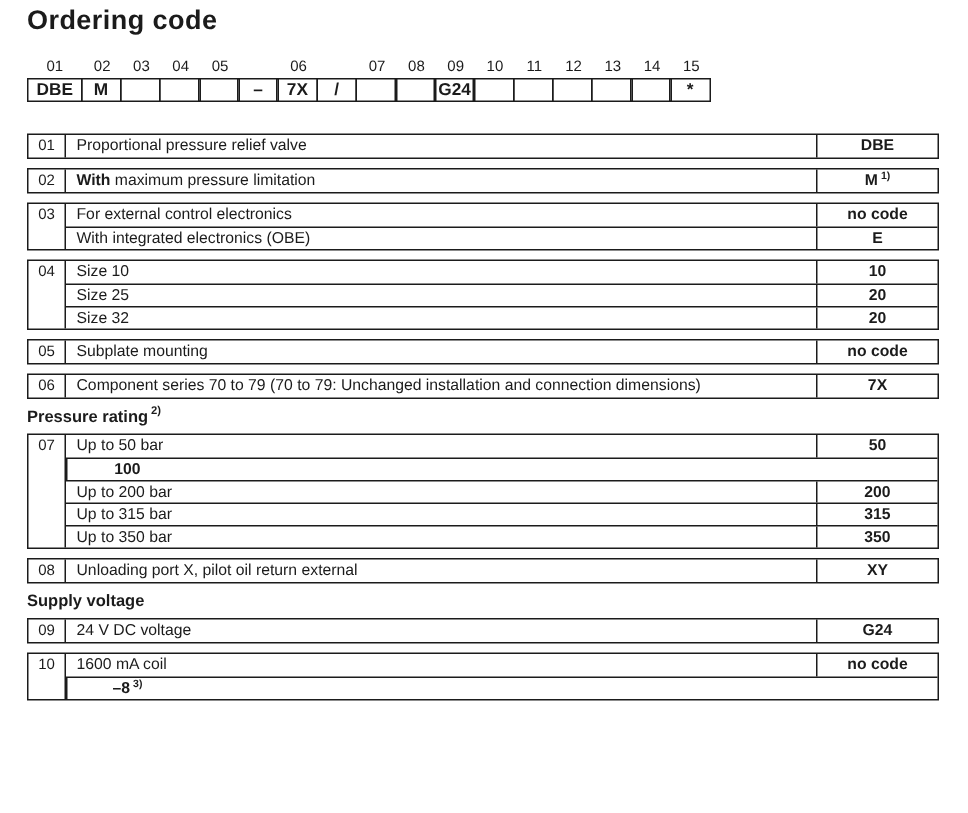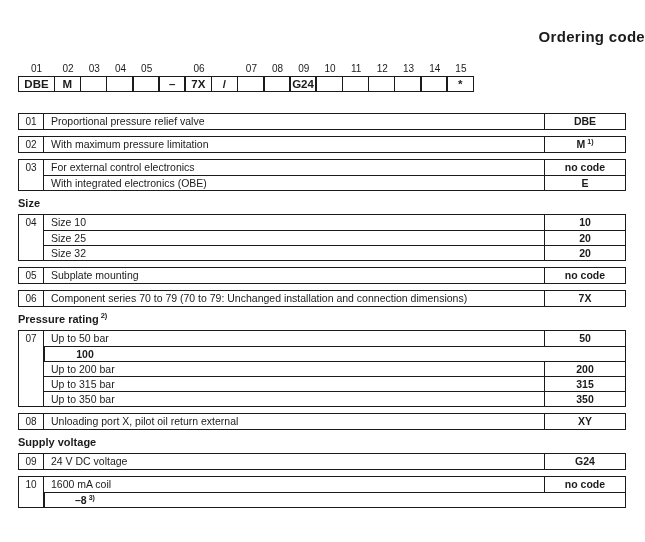--- a/index.html
+++ b/index.html
@@ -13,26 +13,25 @@
     width: 645px;
     height: 542px;
     position: relative;
     overflow: hidden;
     font-family: "Liberation Sans", "DejaVu Sans", sans-serif;
     color: var(--ink);
   }
   .page { width: 645px; height: 542px; }
 
   .title {
-    font-size: 15px;
+    font-size: 18px;
     font-weight: bold;
     letter-spacing: 0.3px;
-    margin: 28px 0 0 18px;
+    margin: 4px 0 0 18px;
     line-height: 18px;
-    text-align: right;
   }
 
   
   .code-row {
     display: flex;
     margin: 16px 0 0 18px;
     width: 456px;
   }
   .code-cell { flex: 1 1 0; min-width: 0; }
   .code-cell.wide { flex: 0 0 37px; }
@@ -85,21 +84,21 @@
   .grow + .grow { border-top: 1px solid var(--line); }
   .gdesc {
     flex: 1 1 auto;
     min-width: 0;
     font-size: 10.5px;
     line-height: 14px;
     padding-left: 7px;
     white-space: nowrap;
     overflow: hidden;
   }
-  .gdesc b { font-weight: normal; }
+  .gdesc b { font-weight: bold; }
   .gcode {
     flex: 0 0 81px;
     border-left: 1px solid var(--line);
     text-align: center;
     font-weight: bold;
     font-size: 10.5px;
     line-height: 14px;
   }
   sup {
     font-size: 7px;
@@ -208,21 +207,20 @@
           <div class="grow">
             <div class="gdesc">For external control electronics</div>
             <div class="gcode"><span>no code</span></div>
           </div>
           <div class="grow">
             <div class="gdesc">With integrated electronics (OBE)</div>
             <div class="gcode"><span>E</span></div>
           </div>
         </div>
       </div>
-      <div class="sec-header"><span>Size</span></div>
       <div class="group">
         <div class="gnum">04</div>
         <div class="grows">
           <div class="grow">
             <div class="gdesc">Size 10</div>
             <div class="gcode"><span>10</span></div>
           </div>
           <div class="grow">
             <div class="gdesc">Size 25</div>
             <div class="gcode"><span>20</span></div>

